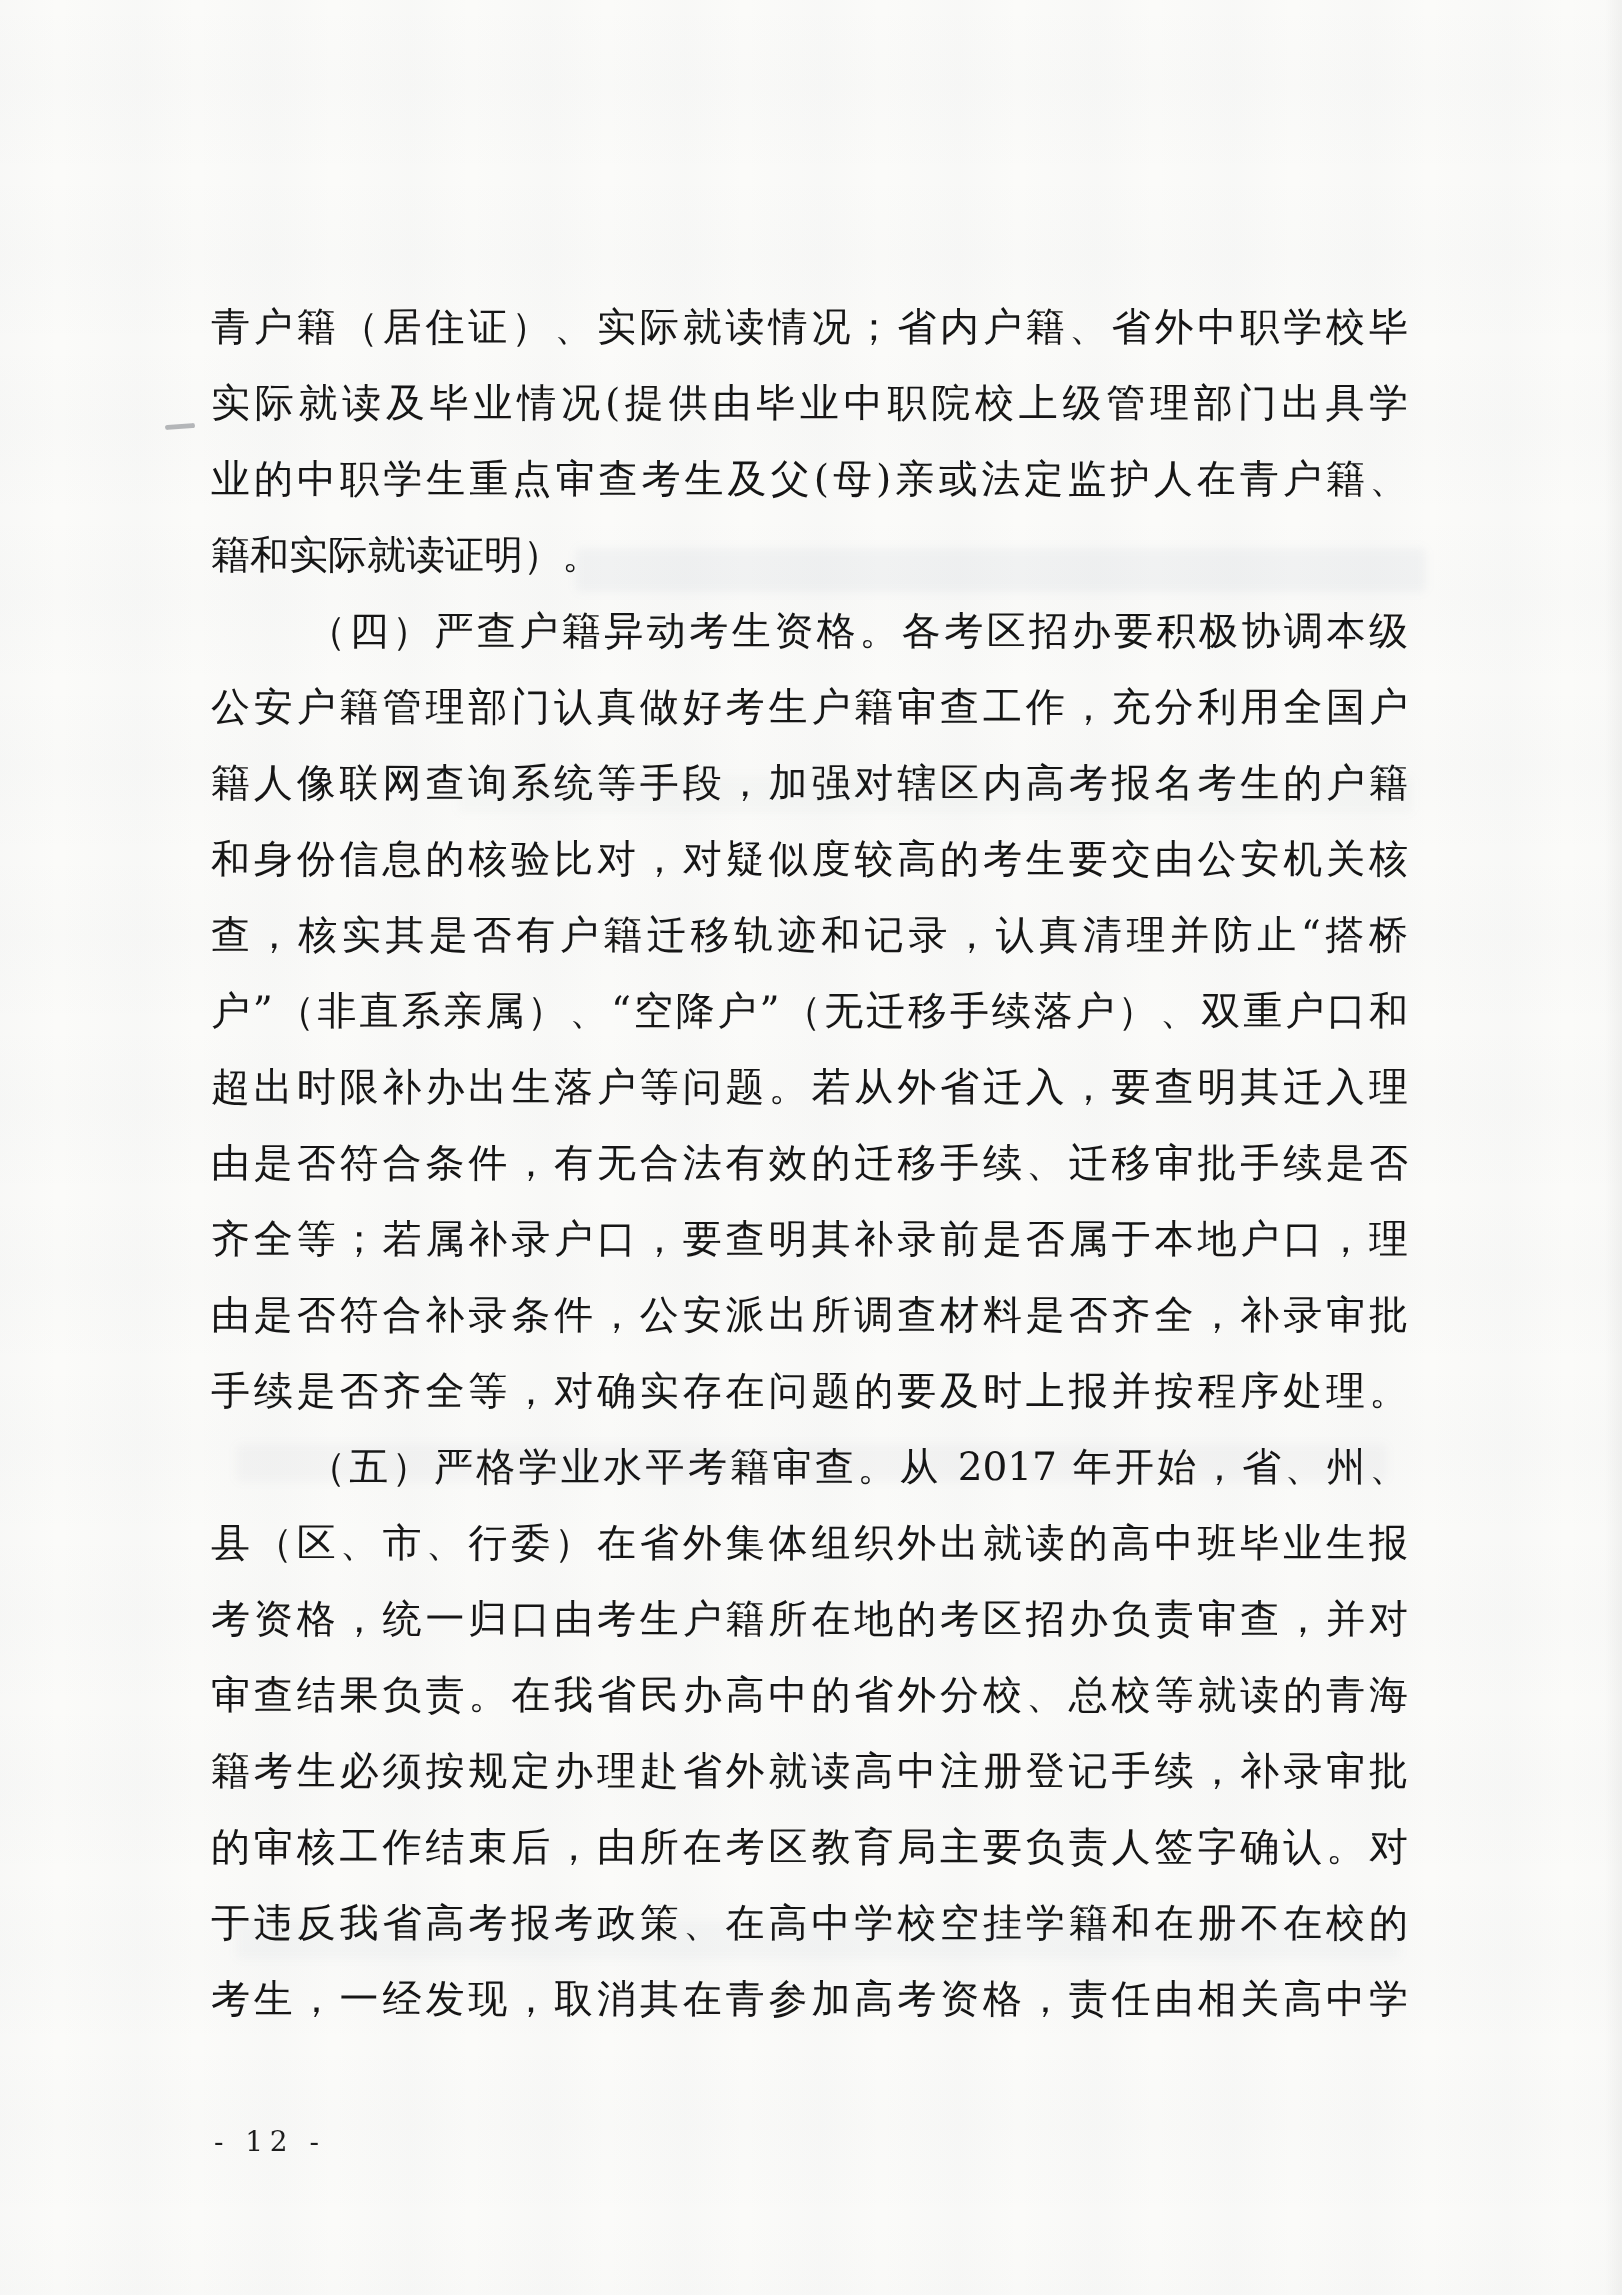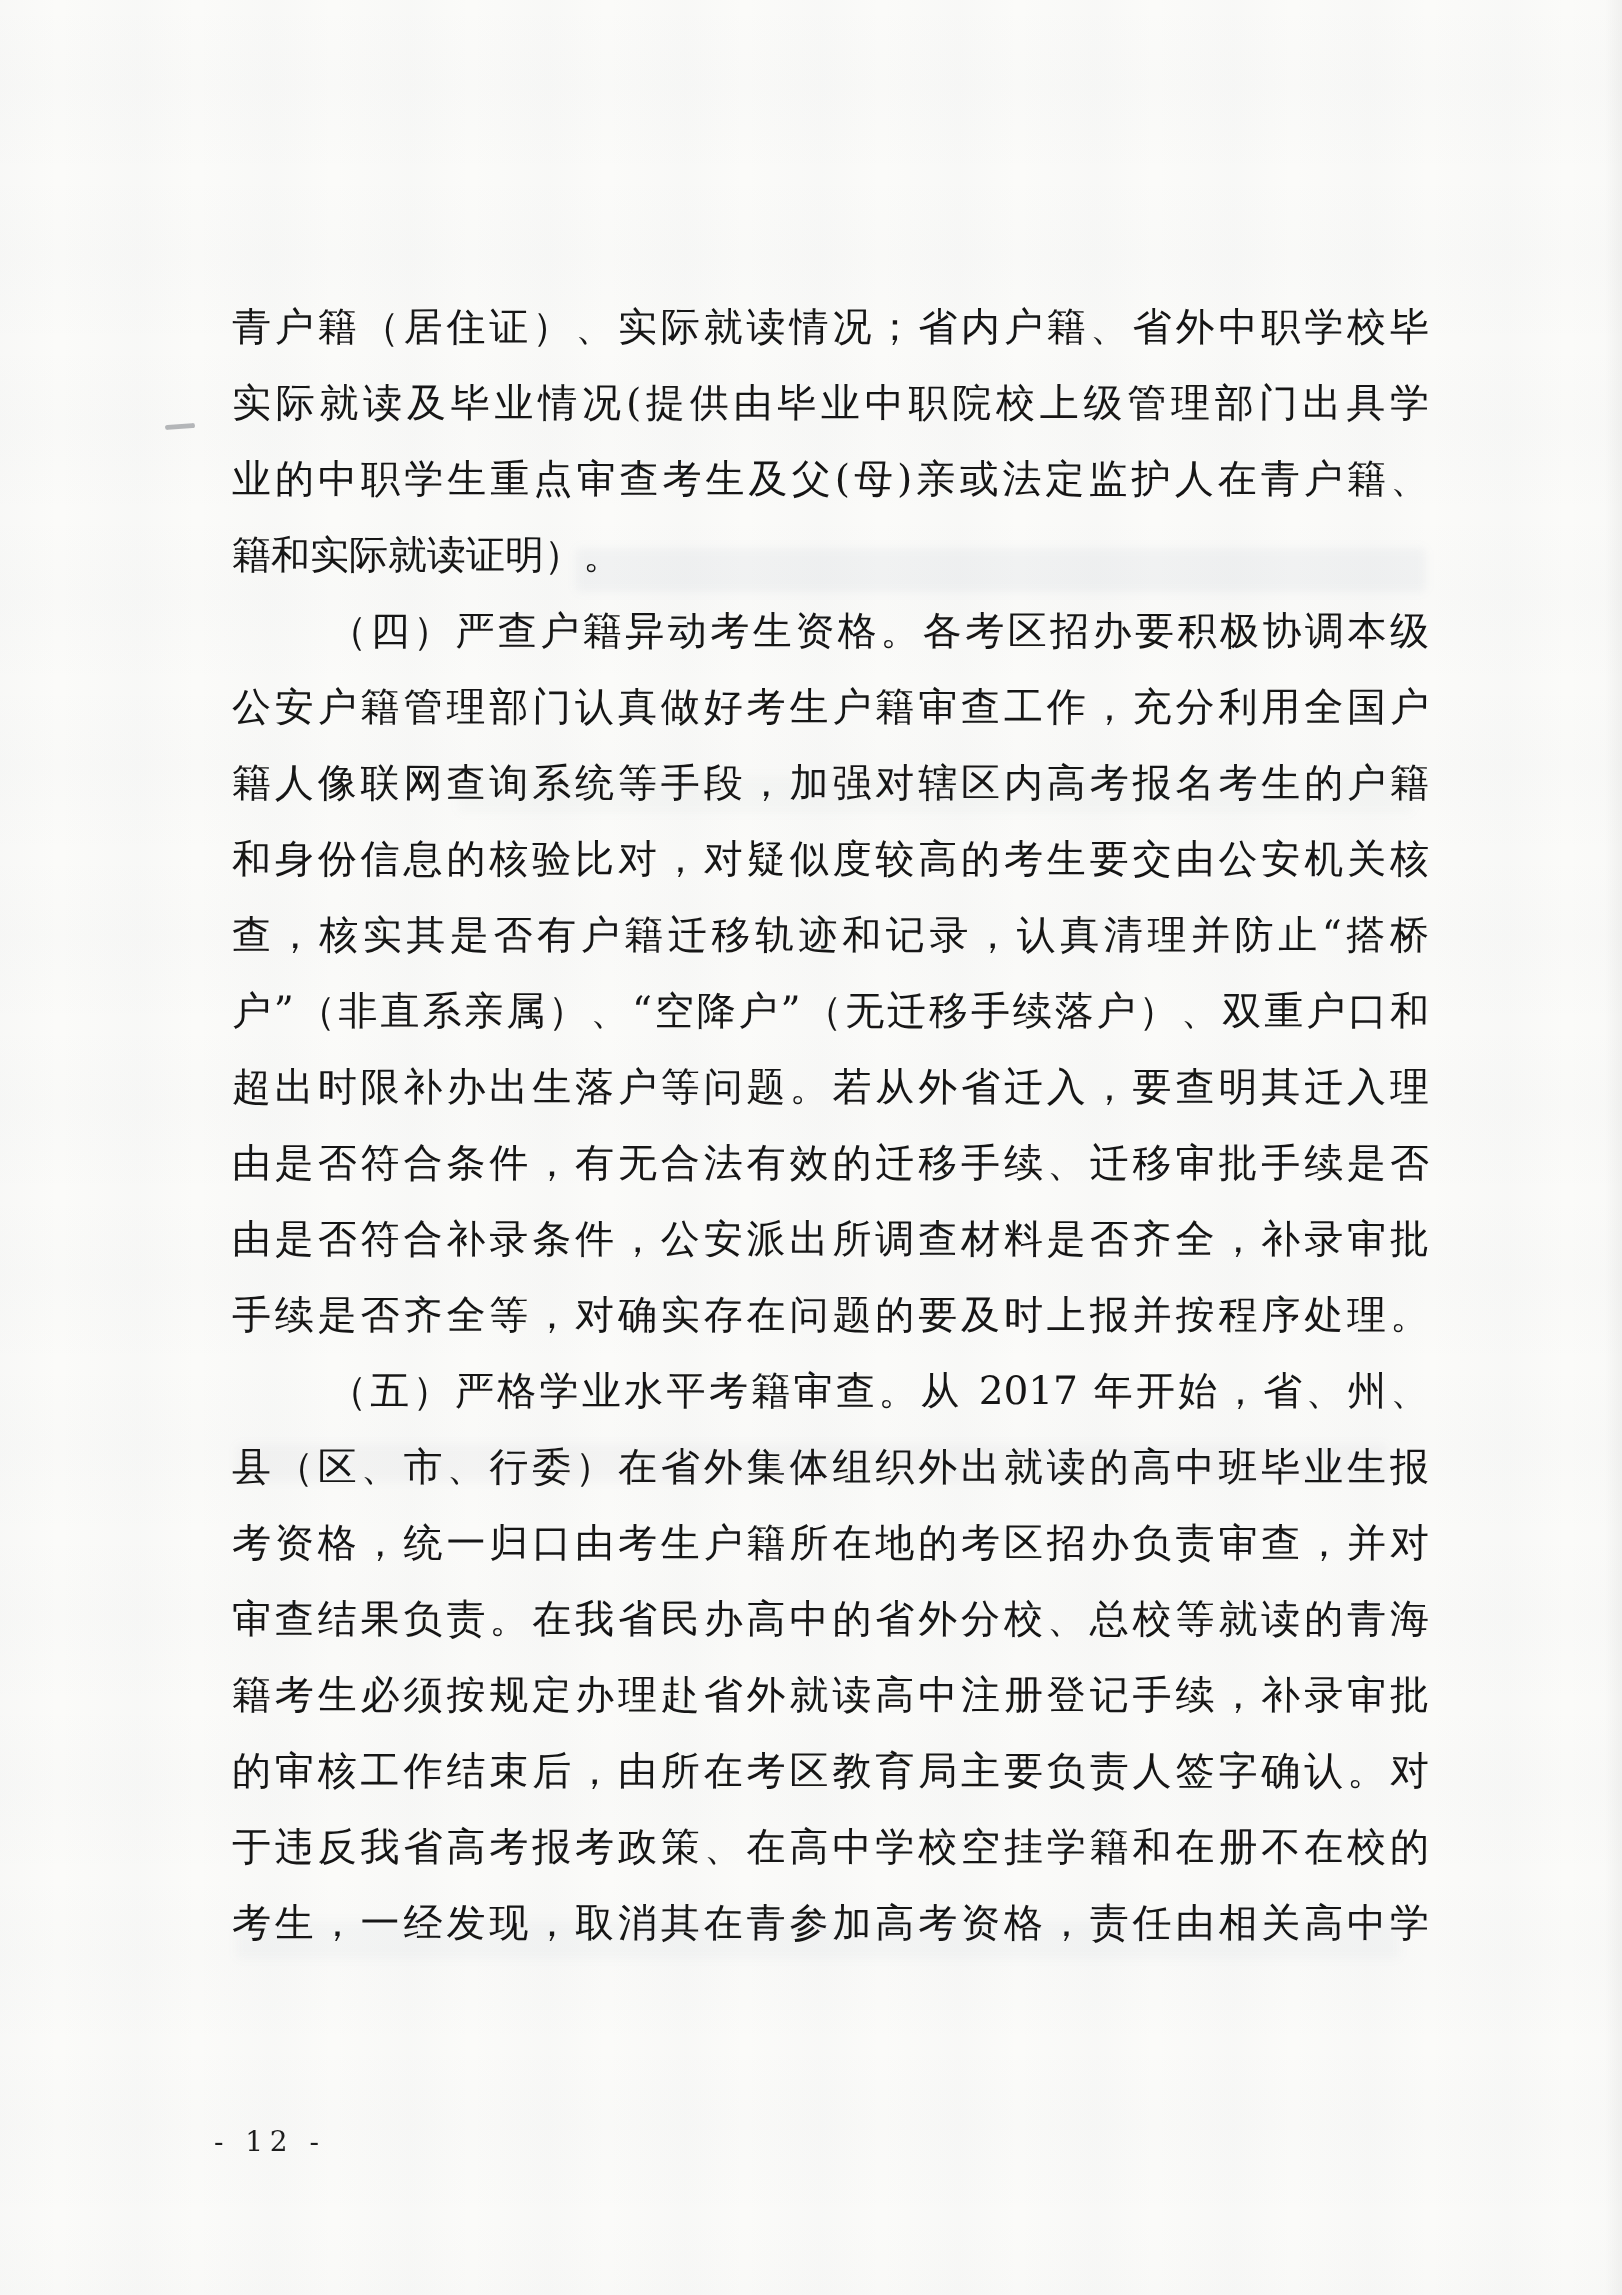--- a/index.html
+++ b/index.html
@@ -32,21 +32,21 @@
     position: absolute;
     top: 0;
     right: 0;
     width: 17px;
     height: 100%;
     background: linear-gradient(to right, rgba(0,0,0,0), rgba(0,0,0,0.035));
     pointer-events: none;
   }
   .text-block {
     position: absolute;
-    left: 232px;
+    left: 211px;
     top: 289px;
     width: 1197px;
   }
   .line {
     font-size: 39px;
     line-height: 76px;
     height: 76px;
     letter-spacing: 0;
     text-align: justify;
     text-align-last: justify;
@@ -113,20 +113,21 @@
     <div class="line">业的中职学生重点审查考生及父(母)亲或法定监护人在青户籍、</div>
     <div class="line no-just">籍和实际就读证明）。</div>
     <div class="line indent">（四）严查户籍异动考生资格。各考区招办要积极协调本级</div>
     <div class="line">公安户籍管理部门认真做好考生户籍审查工作，充分利用全国户</div>
     <div class="line">籍人像联网查询系统等手段，加强对辖区内高考报名考生的户籍</div>
     <div class="line">和身份信息的核验比对，对疑似度较高的考生要交由公安机关核</div>
     <div class="line">查，核实其是否有户籍迁移轨迹和记录，认真清理并防止“搭桥</div>
     <div class="line">户”（非直系亲属）、“空降户”（无迁移手续落户）、双重户口和</div>
     <div class="line">超出时限补办出生落户等问题。若从外省迁入，要查明其迁入理</div>
     <div class="line">由是否符合条件，有无合法有效的迁移手续、迁移审批手续是否</div>
+    <div class="line">齐全等；若属补录户口，要查明其补录前是否属于本地户口，理</div>
     <div class="line">由是否符合补录条件，公安派出所调查材料是否齐全，补录审批</div>
     <div class="line">手续是否齐全等，对确实存在问题的要及时上报并按程序处理。</div>
     <div class="line indent">（五）严格学业水平考籍审查。从 2017 年开始，省、州、</div>
     <div class="line">县（区、市、行委）在省外集体组织外出就读的高中班毕业生报</div>
     <div class="line">考资格，统一归口由考生户籍所在地的考区招办负责审查，并对</div>
     <div class="line">审查结果负责。在我省民办高中的省外分校、总校等就读的青海</div>
     <div class="line">籍考生必须按规定办理赴省外就读高中注册登记手续，补录审批</div>
     <div class="line">的审核工作结束后，由所在考区教育局主要负责人签字确认。对</div>
     <div class="line">于违反我省高考报考政策、在高中学校空挂学籍和在册不在校的</div>
     <div class="line">考生，一经发现，取消其在青参加高考资格，责任由相关高中学</div>

